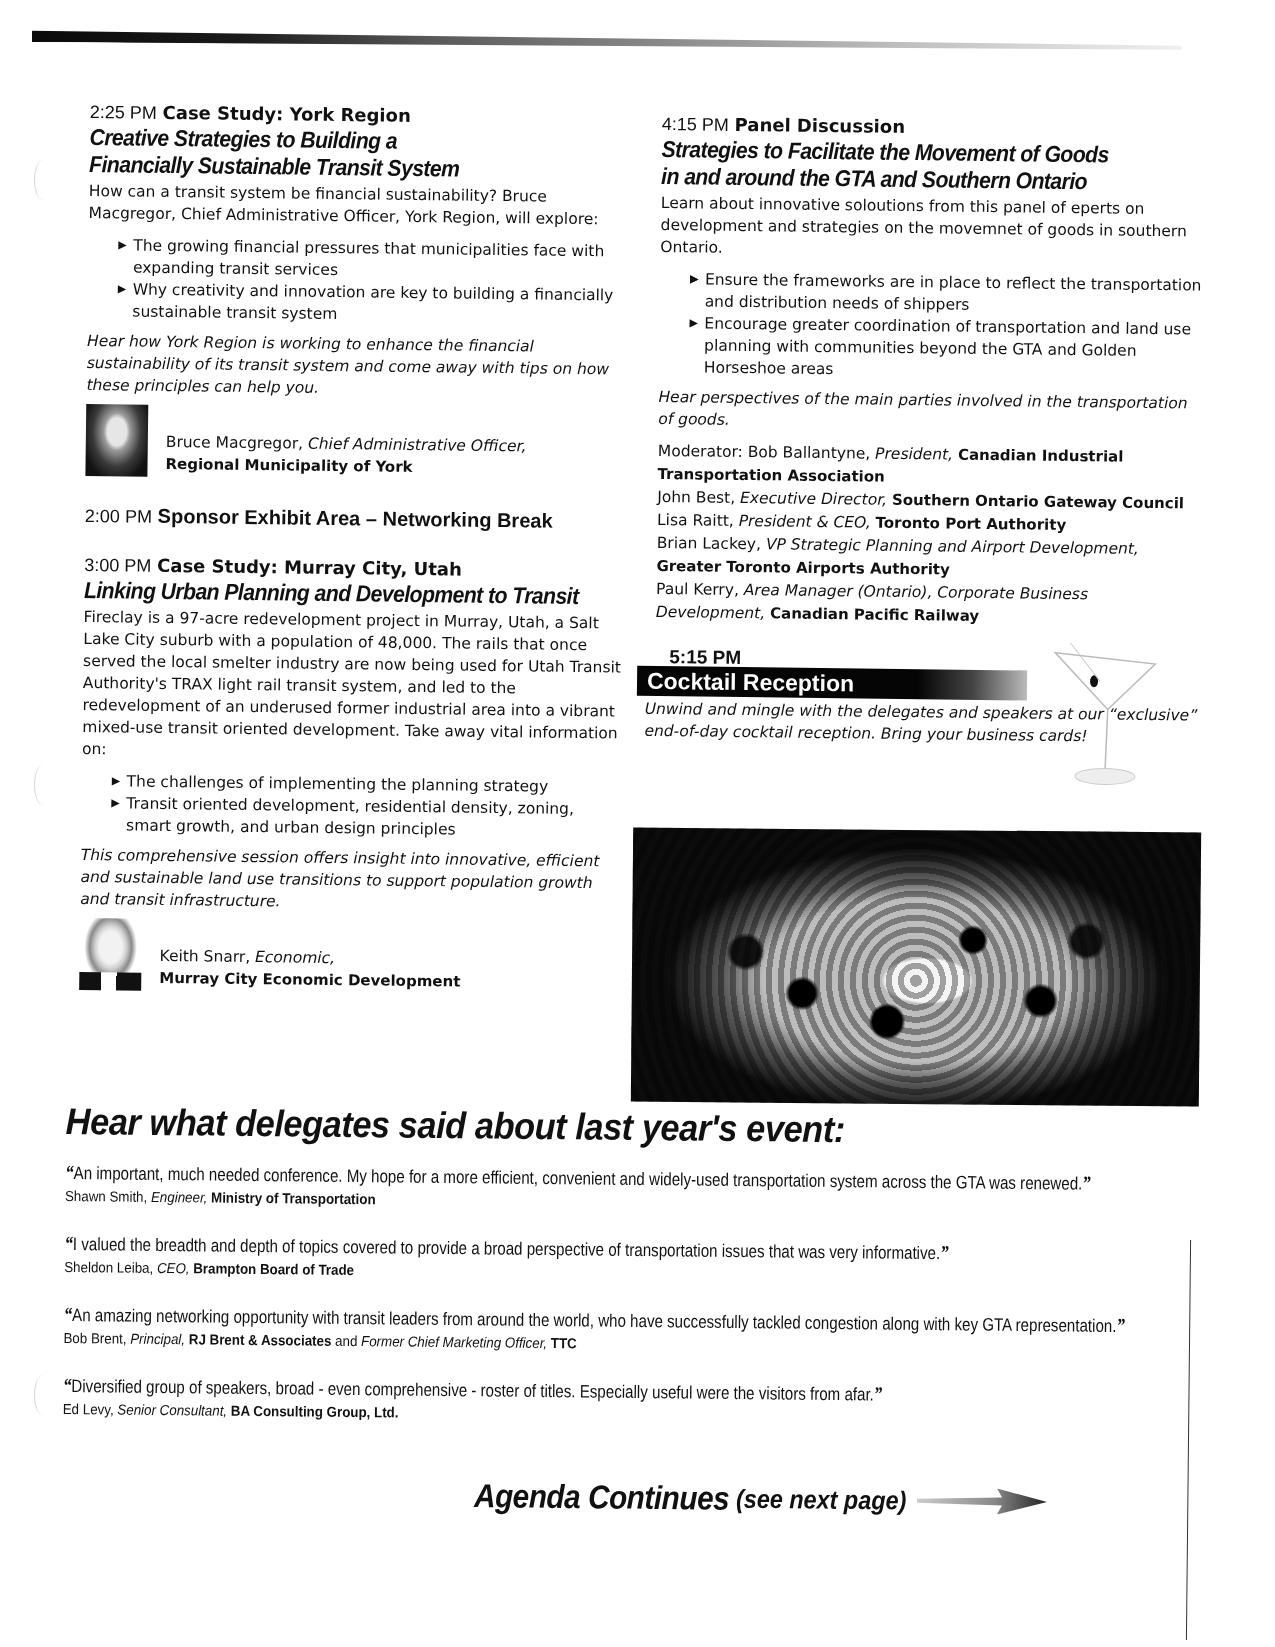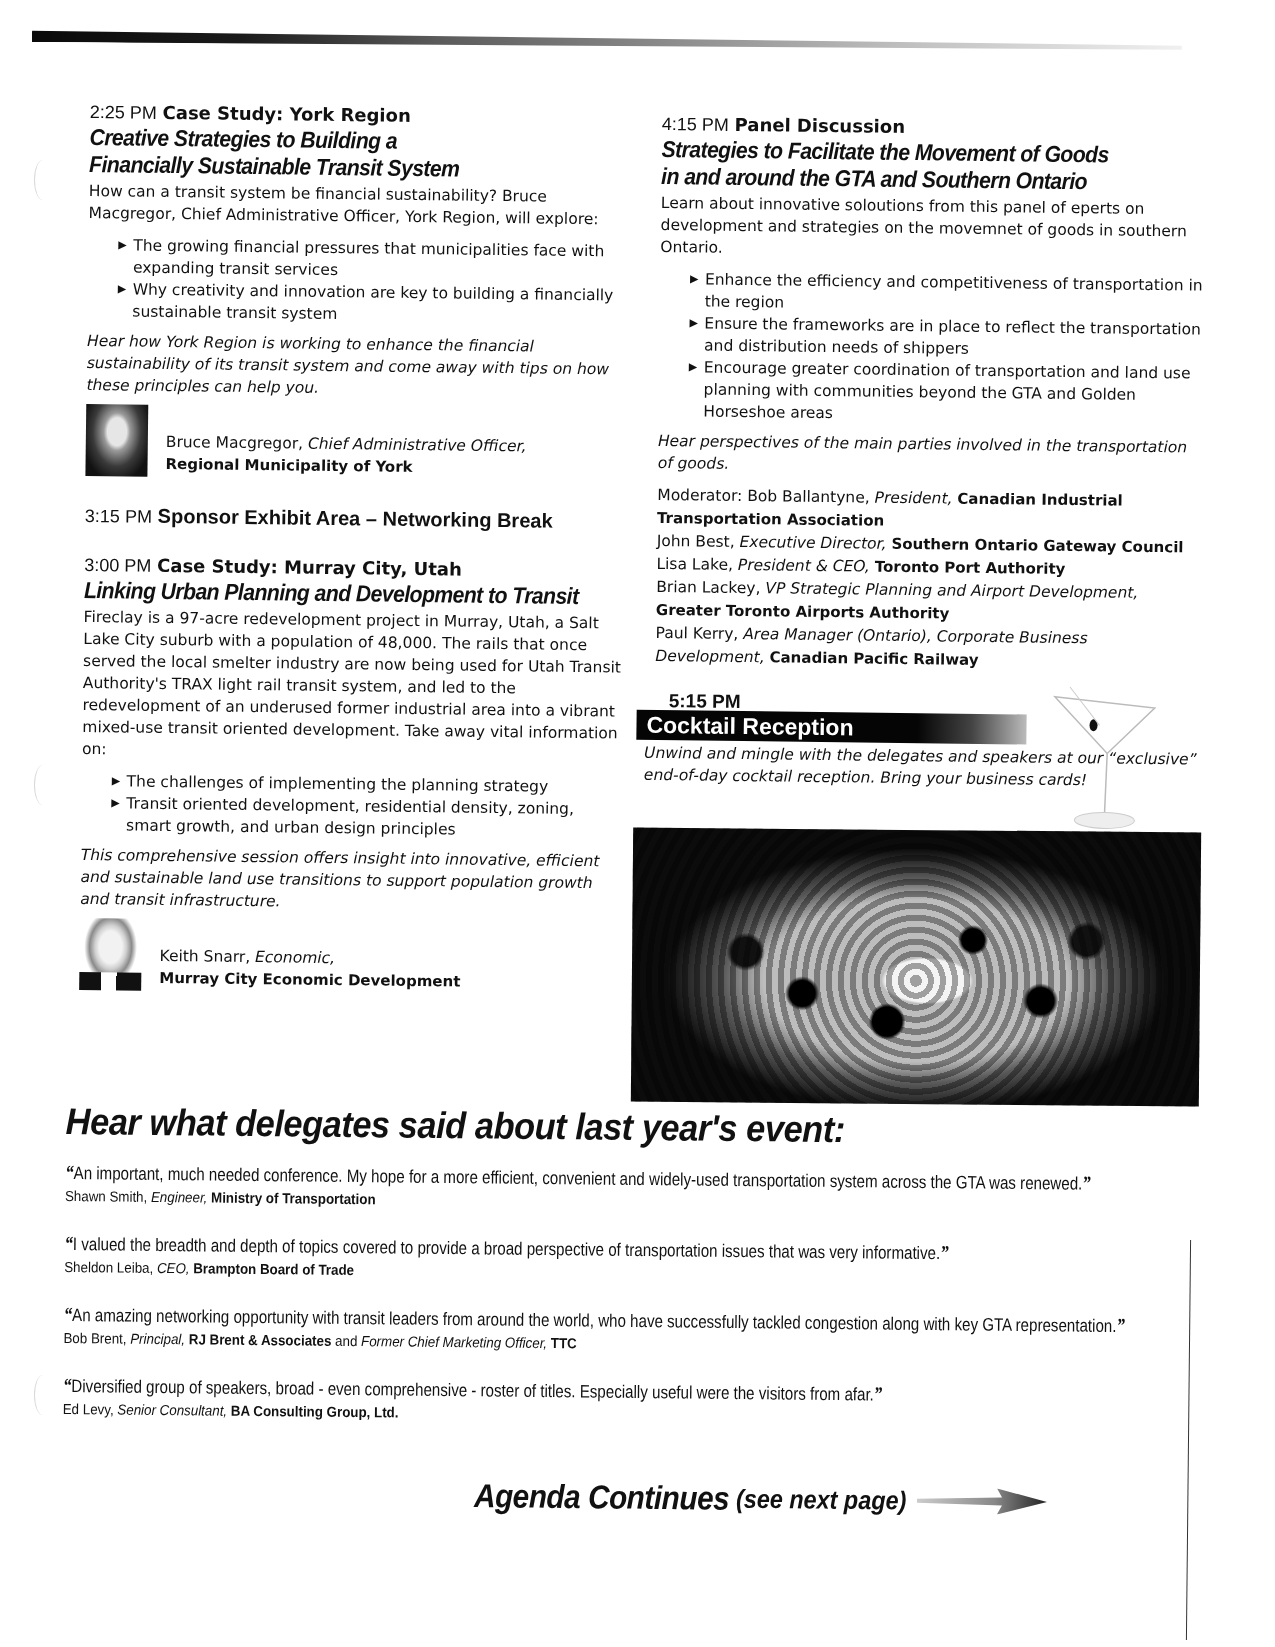--- a/index.html
+++ b/index.html
@@ -141,21 +141,21 @@
         <div>
           <span>Bruce Macgregor,</span>
           <span class="role">Chief Administrative Officer,</span>
         </div>
         <div class="org">Regional Municipality of York</div>
       </div>
     </div>
   </div>
 
   <div class="break-line">
-    <span class="time">3:15 PM</span>
+    <span class="time">2:00 PM</span>
     <span class="kicker plain">Sponsor Exhibit Area – Networking Break</span>
   </div>
 
   <div class="session">
     <div class="time-line">
       <span class="time">3:00 PM</span>
       <span class="kicker">Case Study: Murray City, Utah</span>
     </div>
     <div class="subtitle">Linking Urban Planning and Development to Transit</div>
     <p class="body-text">Fireclay is a 97-acre redevelopment project in Murray, Utah, a Salt Lake City suburb with a population of 48,000.  The rails that once served the local smelter industry are now being used for Utah Transit Authority's TRAX light rail transit system, and led to the redevelopment of an underused former industrial area into a vibrant mixed-use transit oriented development. Take away vital information on:</p>
@@ -180,35 +180,35 @@
 <div class="col col-right">
   <div class="session">
     <div class="time-line">
       <span class="time">4:15 PM</span>
       <span class="kicker">Panel Discussion</span>
     </div>
     <div class="subtitle">Strategies to Facilitate the Movement of Goods</div>
     <div class="subtitle">in and around the GTA and Southern Ontario</div>
     <p class="body-text">Learn about innovative soloutions from this panel of eperts on development and strategies on the movemnet of goods in southern Ontario.</p>
     <ul class="bullets">
-      <li><span class="tri">▶</span><span>Enhance the efficiency and competitiveness of transportation in the region</span></li>
+      <li><span class="tri">▶</span></li>
       <li><span class="tri">▶</span><span>Ensure the frameworks are in place to reflect the transportation and distribution needs of shippers</span></li>
       <li><span class="tri">▶</span><span>Encourage greater coordination of transportation and land use planning with communities beyond the GTA and Golden Horseshoe areas</span></li>
     </ul>
     <p class="italic-text">Hear perspectives of the main parties involved in the transportation of goods.</p>
 
     <div style="margin-top:10px">
       <div class="panelist">
         <span>Moderator: </span><span>Bob Ballantyne, </span><span class="role">President, </span><span class="org">Canadian Industrial Transportation Association</span>
       </div>
       <div class="panelist">
         <span>John Best, </span><span class="role">Executive Director, </span><span class="org">Southern Ontario Gateway Council</span>
       </div>
       <div class="panelist">
-        <span>Lisa Lake, </span><span class="role">President &amp; CEO, </span><span class="org">Toronto Port Authority</span>
+        <span>Lisa Raitt, </span><span class="role">President &amp; CEO, </span><span class="org">Toronto Port Authority</span>
       </div>
       <div class="panelist">
         <span>Brian Lackey, </span><span class="role">VP Strategic Planning and Airport Development, </span><span class="org">Greater Toronto Airports Authority</span>
       </div>
       <div class="panelist">
         <span>Paul Kerry, </span><span class="role">Area Manager (Ontario), Corporate Business Development, </span><span class="org">Canadian Pacific Railway</span>
       </div>
     </div>
   </div>
 

